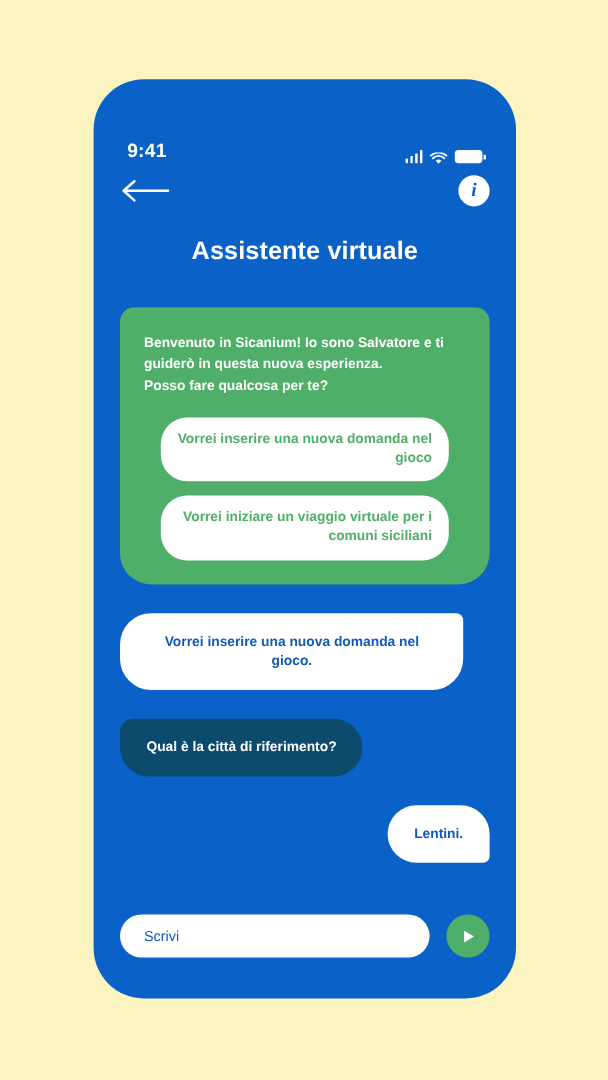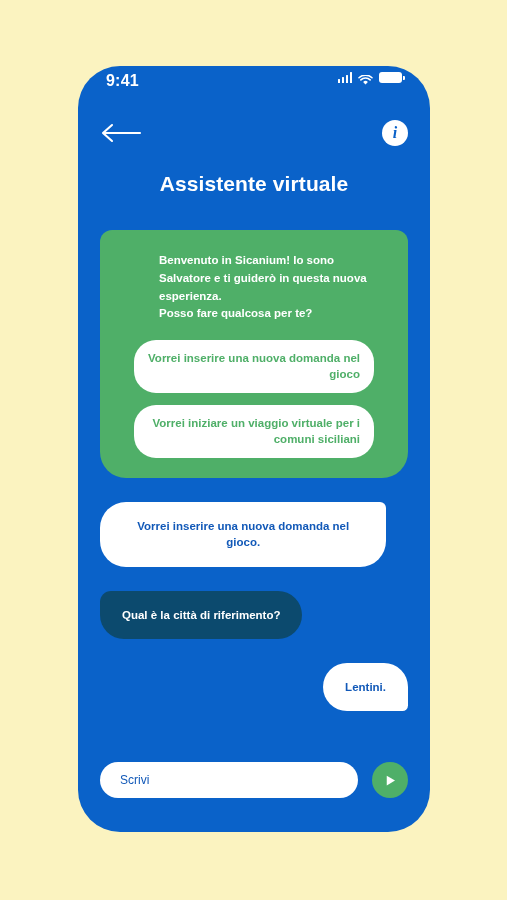--- a/index.html
+++ b/index.html
@@ -31,24 +31,25 @@
     overflow: hidden;
     display: flex;
     flex-direction: column;
   }
 
   
   .statusbar {
     height: 44px;
     flex: 0 0 auto;
     display: flex;
-    align-items: flex-start;
+    align-items: flex-end;
     justify-content: space-between;
     padding: 6px 28px 0 28px;
     box-sizing: border-box;
+    margin-top: 26px;
   }
   .clock {
     color: #ffffff;
     font-size: 16px;
     font-weight: bold;
     letter-spacing: 0.2px;
   }
   .status-icons {
     display: flex;
     align-items: center;
@@ -156,21 +157,20 @@
     padding: 22px 20px 20px 20px;
     align-self: stretch;
   }
   .assistant-text {
     color: #ffffff;
     font-size: 11.5px;
     font-weight: bold;
     line-height: 1.55;
     margin-bottom: 17px;
     white-space: pre-line;
-    margin-left: 39px;
   }
   .option-btn {
     background: #ffffff;
     border-radius: 22px;
     padding: 11px 14px;
     margin: 0 14px 12px 14px;
     text-align: right;
     color: #4faf68;
     font-size: 11.5px;
     font-weight: bold;

